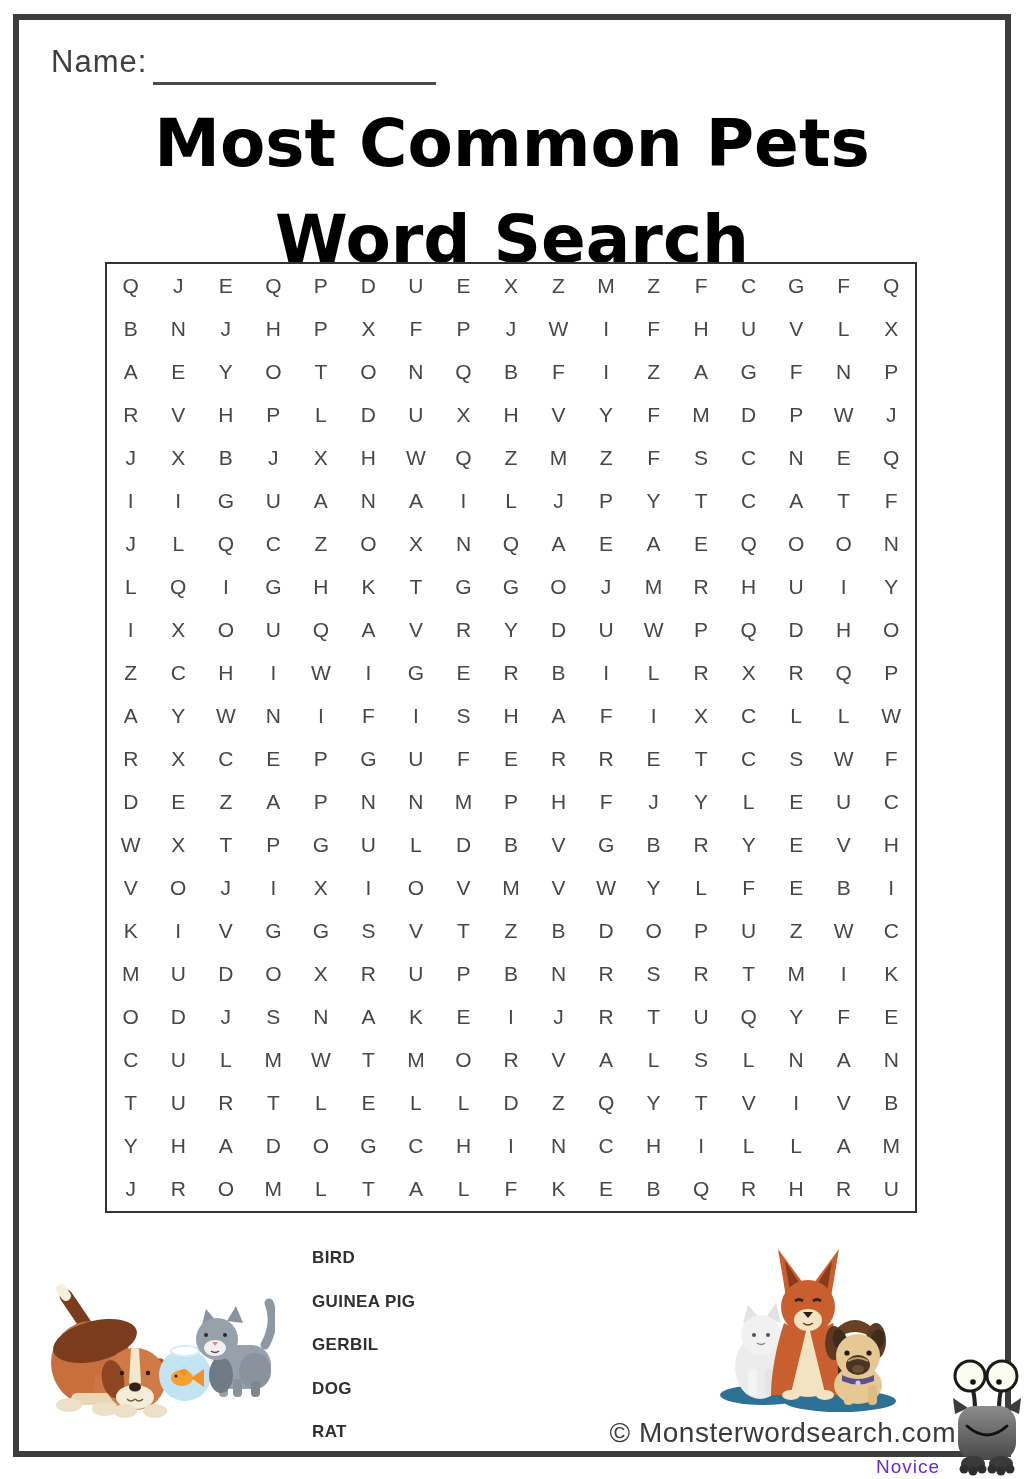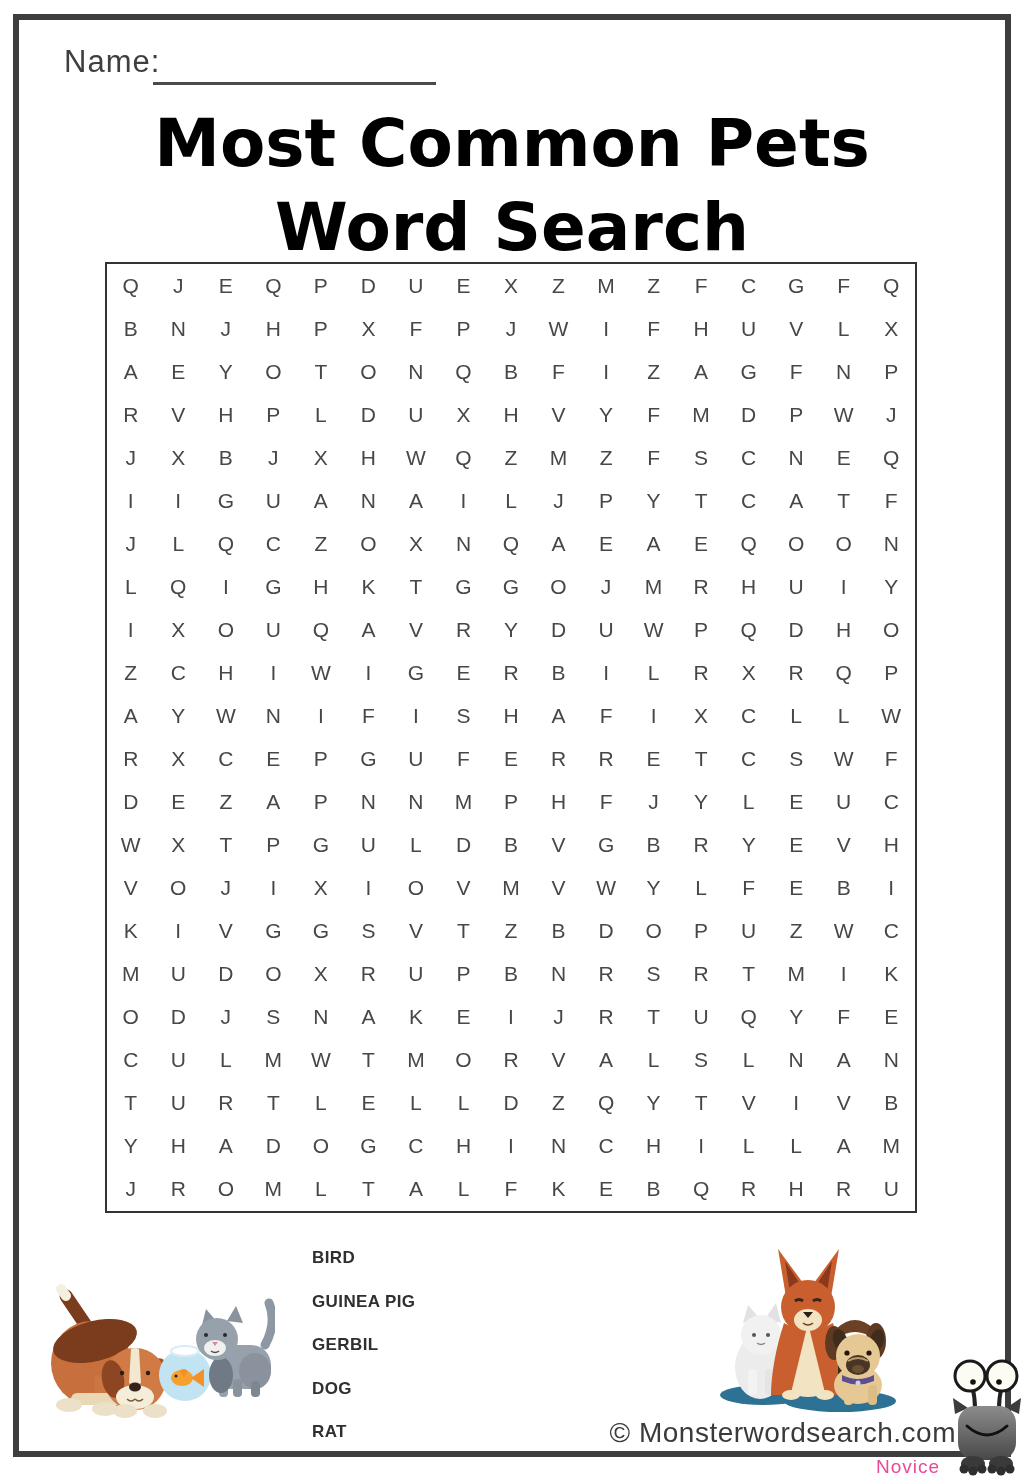--- a/index.html
+++ b/index.html
@@ -1,42 +1,42 @@
 <!DOCTYPE html>
 <html><head>
 <meta charset="utf-8">
 <style>
   html,body{margin:0;padding:0;background:#fff;}
   body{width:1024px;height:1479px;position:relative;overflow:hidden;
        font-family:"Liberation Sans",sans-serif;
        --frame:#3e3e3e; --gridb:#333333; --letter:#474747; --word:#2f2f2f; --wm:#3a3a3a;}
   .frame{position:absolute;left:13px;top:14px;width:998px;height:1443px;
          border:6px solid var(--frame);box-sizing:border-box;background:#fff;}
-  .name-label{position:absolute;left:64px;top:44px;font-size:31px;color:#3f3f3f;letter-spacing:1px;}
+  .name-label{position:absolute;left:51px;top:44px;font-size:31px;color:#3f3f3f;letter-spacing:1px;}
   .name-line{position:absolute;left:153px;top:49px;width:283px;height:33px;
              border-bottom:3px solid #4b4b4b;}
   .title{position:absolute;left:0;right:0;text-align:center;color:#000;
          font-family:"DejaVu Sans",sans-serif;font-weight:900;font-size:66px;letter-spacing:0;margin-top:21px;}
-  .title.l1{top:84px;} .title.l2{top:168px;}
+  .title.l1{top:84px;} .title.l2{top:180px;}
   .grid{position:absolute;left:105px;top:262px;width:812px;height:951px;
         border:2px solid var(--gridb);box-sizing:border-box;background:#fff;
         display:grid;grid-template-columns:repeat(17,1fr);grid-template-rows:repeat(22,1fr);}
   .cell{display:flex;align-items:center;justify-content:center;
         font-size:21px;color:var(--letter);}
   .word-list{position:absolute;left:312px;top:1248px;display:flex;flex-direction:column;}
   .word-col{width:138px;}
   .word{font-size:17px;font-weight:700;letter-spacing:.4px;color:var(--word);
         height:43.5px;line-height:20px;}
   .illu{position:absolute;}
   .illu-left{left:35px;top:1283px;width:240px;height:140px;}
   .illu-right{left:718px;top:1235px;width:180px;height:178px;}
   .mascot{position:absolute;left:950px;top:1356px;width:74px;height:122px;z-index:5;}
   .watermark{position:absolute;right:68px;top:1417px;font-size:28px;
              color:var(--wm);letter-spacing:.5px;white-space:nowrap;z-index:4;}
-  .novice{position:absolute;left:876px;top:1456px;font-size:19px;color:#ec4899;letter-spacing:1px;}
+  .novice{position:absolute;left:876px;top:1456px;font-size:19px;color:#6d28d9;letter-spacing:1px;}
   svg{display:block;width:100%;height:100%;}
 </style>
 </head>
 <body style="--frame: #3e3e3e; --gridb: #333333; --letter: #474747; --word: #2f2f2f; --wm: #3a3a3a;">
 
 <div class="frame"></div>
 
 <div class="name-label">Name:</div>
 <div class="name-line"></div>
 

